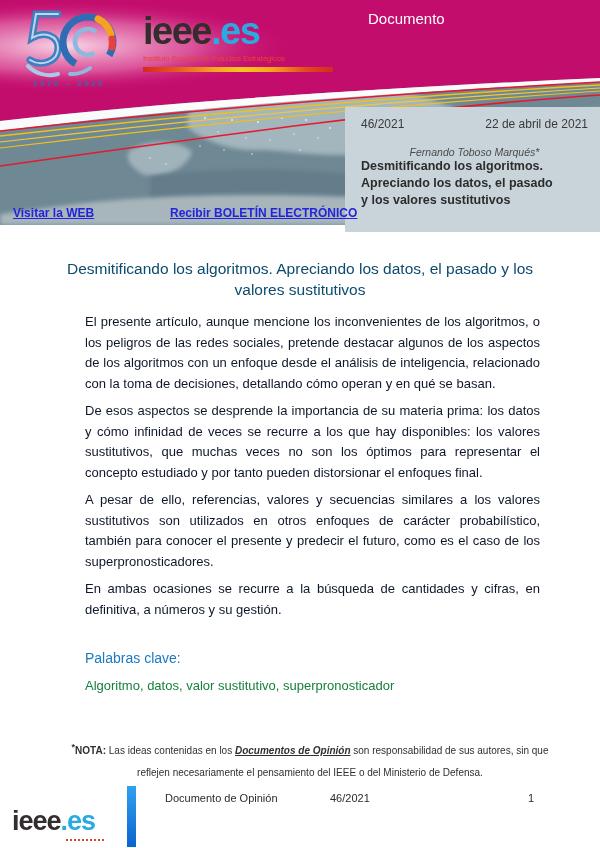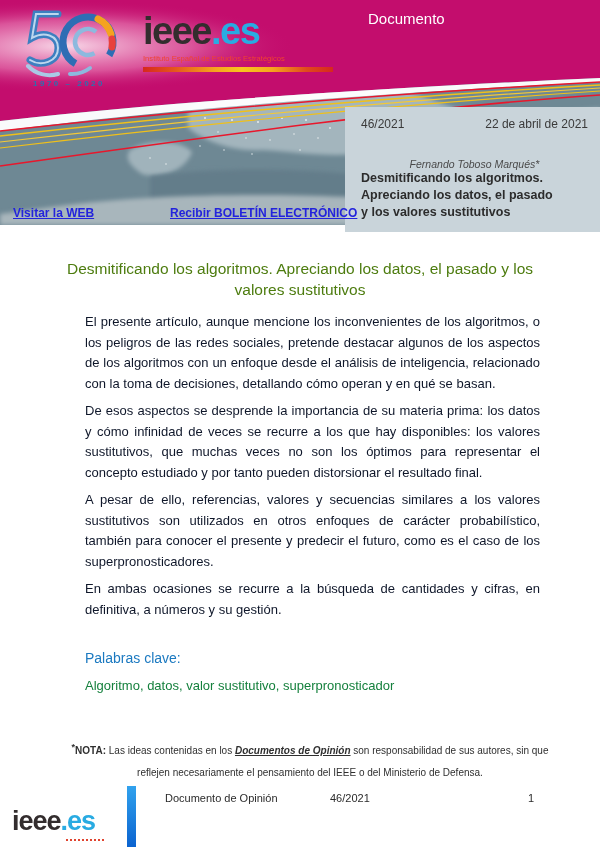--- a/index.html
+++ b/index.html
@@ -23,31 +23,31 @@
   .brand-bar{height:5px;margin-top:4px;width:190px;
      background:linear-gradient(90deg,#d6281e 0%,#e4551c 16%,#f6a41e 38%,#f8c51e 52%,#f6a41e 68%,#e04a1d 86%,#d6281e 100%);}
 
   .doctype{position:absolute;left:368px;top:10px;color:#ffffff;z-index:3;}
   .doctype-small{font-size:15px;}
   .doctype-big{font-size:36px;line-height:1.02;font-weight:400;}
 
   .panel{position:absolute;left:345px;top:107px;width:255px;height:125px;background:#c9d4da;
          z-index:2;box-sizing:border-box;padding:10px 12px 0 16px;}
   .panel-row{display:flex;justify-content:space-between;font-size:12px;color:#3a3a3a;}
-  .panel-author{margin-top:27px;text-align:center;font-style:italic;font-size:10.5px;color:#4a4a4a;}
+  .panel-author{margin-top:15px;text-align:center;font-style:italic;font-size:10.5px;color:#4a4a4a;}
   .panel-title{margin-top:0;font-weight:bold;font-size:12.5px;line-height:17px;color:#2c2c2c;}
 
   .hlink{position:absolute;z-index:3;font-size:12px;font-weight:bold;color:#2323dc;text-decoration:underline;}
   .hlink.web{left:13px;top:206px;}
   .hlink.newsletter{left:170px;top:206px;}
 
   
   .main{position:absolute;top:232px;left:0;width:600px;}
   .article-title{margin:26px 55px 0;text-align:center;font-size:15.5px;line-height:21px;
-                 color:#4d7c0f;font-weight:400;}
+                 color:#0c4a6e;font-weight:400;}
   .sec-heading{margin:15px 60px 0 85px;font-size:14px;color:#1b79c0;font-weight:400;}
   .sec-heading.kw{margin-top:30px;}
   .body-copy p{margin:0 60px 7px 85px;font-size:13px;line-height:20.5px;text-align:justify;color:#0f172a;}
   .body-copy{margin-top:12px;}
   .keywords{margin:12px 60px 0 85px;font-size:13px;color:#15803d;}
 
   
   .footnote{position:absolute;top:736px;left:70px;width:480px;text-align:center;
             font-size:10px;line-height:22px;color:#2f2f2f;}
   .footnote .star{font-weight:bold;vertical-align:super;font-size:9px;}
@@ -195,21 +195,21 @@
     <a class="hlink web" href="#">Visitar la WEB</a>
     <a class="hlink newsletter" href="#">Recibir BOLETÍN ELECTRÓNICO</a>
   </div>
 
   <div class="main">
     <div class="article-title">Desmitificando los algoritmos. Apreciando los datos, el pasado y los valores sustitutivos</div>
 
 
     <div class="body-copy">
       <p>El presente artículo, aunque mencione los inconvenientes de los algoritmos, o los peligros de las redes sociales, pretende destacar algunos de los aspectos de los algoritmos con un enfoque desde el análisis de inteligencia, relacionado con la toma de decisiones, detallando cómo operan y en qué se basan.</p>
-      <p>De esos aspectos se desprende la importancia de su materia prima: los datos y cómo infinidad de veces se recurre a los que hay disponibles: los valores sustitutivos, que muchas veces no son los óptimos para representar el concepto estudiado y por tanto pueden distorsionar el resultado final.</p>
+      <p>De esos aspectos se desprende la importancia de su materia prima: los datos y cómo infinidad de veces se recurre a los que hay disponibles: los valores sustitutivos, que muchas veces no son los óptimos para representar el concepto estudiado y por tanto pueden distorsionar el enfoques final.</p>
       <p>A pesar de ello, referencias, valores y secuencias similares a los valores sustitutivos son utilizados en otros enfoques de carácter probabilístico, también para conocer el presente y predecir el futuro, como es el caso de los superpronosticadores.</p>
       <p>En ambas ocasiones se recurre a la búsqueda de cantidades y cifras, en definitiva, a números y su gestión.</p>
     </div>
 
     <div class="sec-heading kw">Palabras clave:</div>
     <div class="keywords">Algoritmo, datos, valor sustitutivo, superpronosticador</div>
   </div>
 
   <div class="footnote">
     <span class="star">*</span><b>NOTA:</b><span> Las ideas contenidas en los </span><span class="emph">Documentos de Opinión</span><span> son responsabilidad de sus autores, sin que reflejen necesariamente el pensamiento del IEEE o del Ministerio de Defensa.</span>

